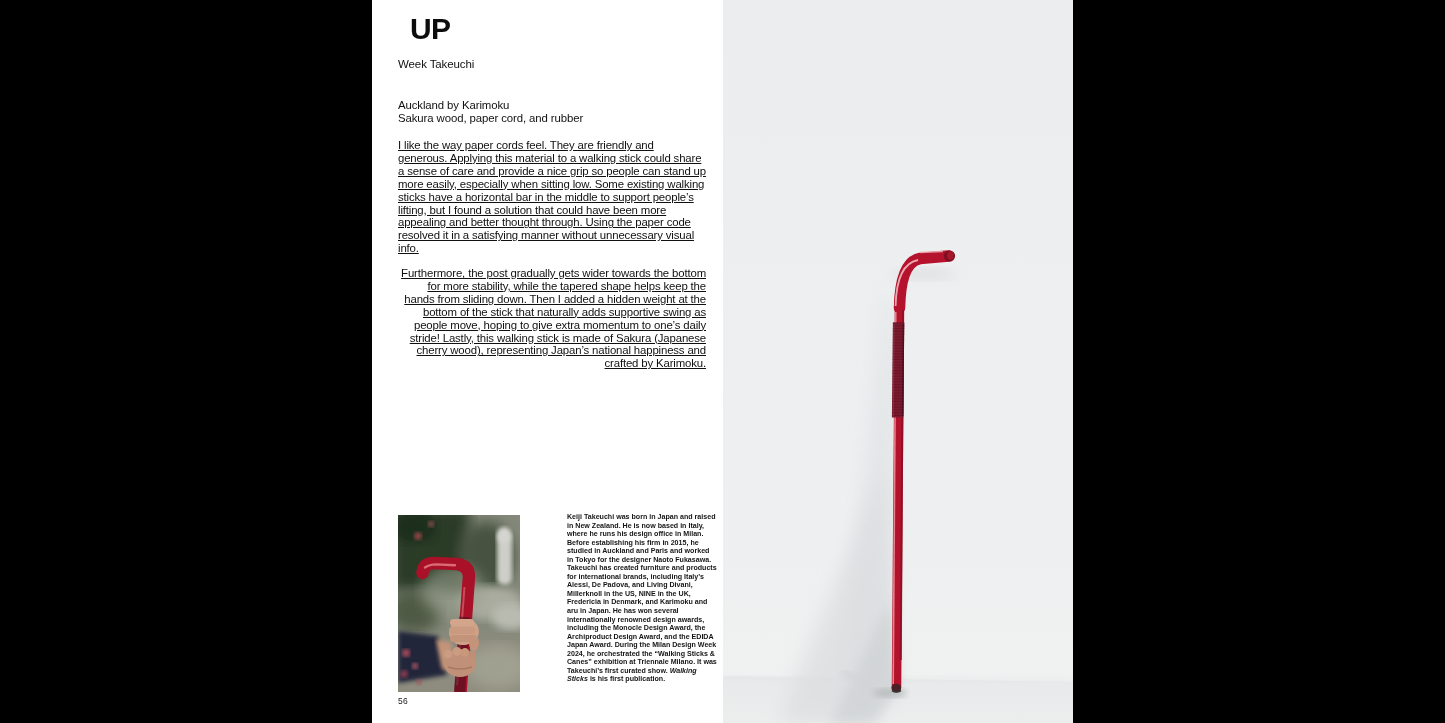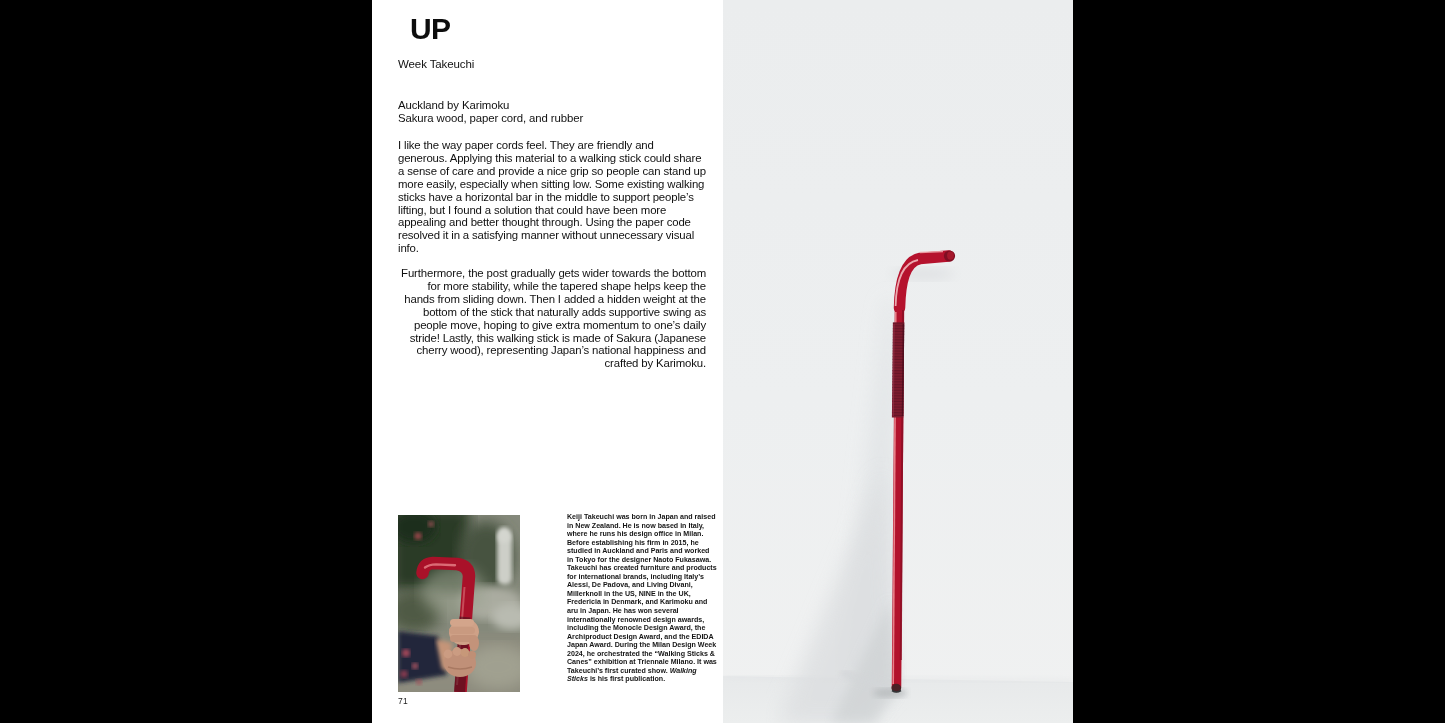--- a/index.html
+++ b/index.html
@@ -7,21 +7,21 @@
   body { font-family:"Liberation Sans", sans-serif; color:#111; position:relative; }
 
   .spread { position:absolute; left:372px; top:0; width:701px; height:723px; display:flex; }
   .page-left { position:relative; width:351px; height:723px; background:#ffffff; }
   .page-right { position:relative; width:350px; height:723px; background:#edeff0; }
   .page-right svg { position:absolute; inset:0; display:block; }
 
   .title { position:absolute; left:26px; top:12px; font-size:30px; font-weight:700; letter-spacing:-0.6px; color:#0d0d0d;margin-left:12px; }
   .author { position:absolute; left:26px; top:58px; font-size:11.5px; letter-spacing:-0.1px; }
   .credits { position:absolute; left:26px; top:99px; font-size:11.4px; line-height:13px; letter-spacing:-0.1px; }
-  .body-copy { position:absolute; left:26px; width:308px; font-size:11.4px; line-height:12.9px; letter-spacing:-0.15px; color:#101010; }
+  .body-copy { position:absolute; left:26px; width:308px; font-size:11.4px; line-height:12.9px; letter-spacing:-0.15px; color:#101010;text-decoration:underline; }
   .para1 { top:139px; }
   .para2 { top:267px;text-align:right; }
 
   .foot-photo { position:absolute; left:26px; top:515px; width:122px; height:177px; overflow:hidden; background:#77806e; }
   .foot-photo svg { display:block; }
 
   .bio { position:absolute; left:187px; top:513px; width:150px; font-size:7.1px; line-height:8.55px; font-weight:700; letter-spacing:0; color:#151515;margin-left:8px; }
   .bio em { font-style:italic; }
 
   .page-num { position:absolute; left:26px; top:696px; font-size:8.5px; letter-spacing:0.2px; color:#222; }
@@ -97,21 +97,21 @@
           <circle cx="59" cy="136.5" r="4.4" fill="#cb9c82"></circle>
           <circle cx="67" cy="137.5" r="4.4" fill="#c79879"></circle>
           <circle cx="74" cy="140" r="4" fill="#bf8f75"></circle>
           <path d="M 50 152 Q 62 156 74 152" fill="none" stroke="#9e6f59" stroke-width="1.4" opacity="0.7"></path>
         </g>
       </svg>
     </figure>
 
     <p class="bio"><span>Keiji Takeuchi was born in Japan and raised in New Zealand. He is now based in Italy, where he runs his design office in Milan. Before establishing his firm in 2015, he studied in Auckland and Paris and worked in Tokyo for the designer Naoto Fukasawa. Takeuchi has created furniture and products for international brands, including Italy’s Alessi, De Padova, and Living Divani, Millerknoll in the US, NINE in the UK, Fredericia in Denmark, and Karimoku and aru in Japan. He has won several internationally renowned design awards, including the Monocle Design Award, the Archiproduct Design Award, and the EDIDA Japan Award. During the Milan Design Week 2024, he orchestrated the “Walking Sticks &amp; Canes” exhibition at Triennale Milano. It was Takeuchi’s first curated show. </span><em>Walking Sticks</em><span> is his first publication.</span></p>
 
-    <div class="page-num">71</div>
+    <div class="page-num">56</div>
   </section>
 
   <section class="page-right">
     <svg width="350" height="723" viewBox="0 0 350 723" aria-hidden="true">
       <defs>
         <linearGradient id="wall" x1="0" y1="0" x2="0" y2="1">
           <stop offset="0" stop-color="#ebedee"></stop>
           <stop offset="0.55" stop-color="#edeff0"></stop>
           <stop offset="1" stop-color="#f0f1f1"></stop>
         </linearGradient>

